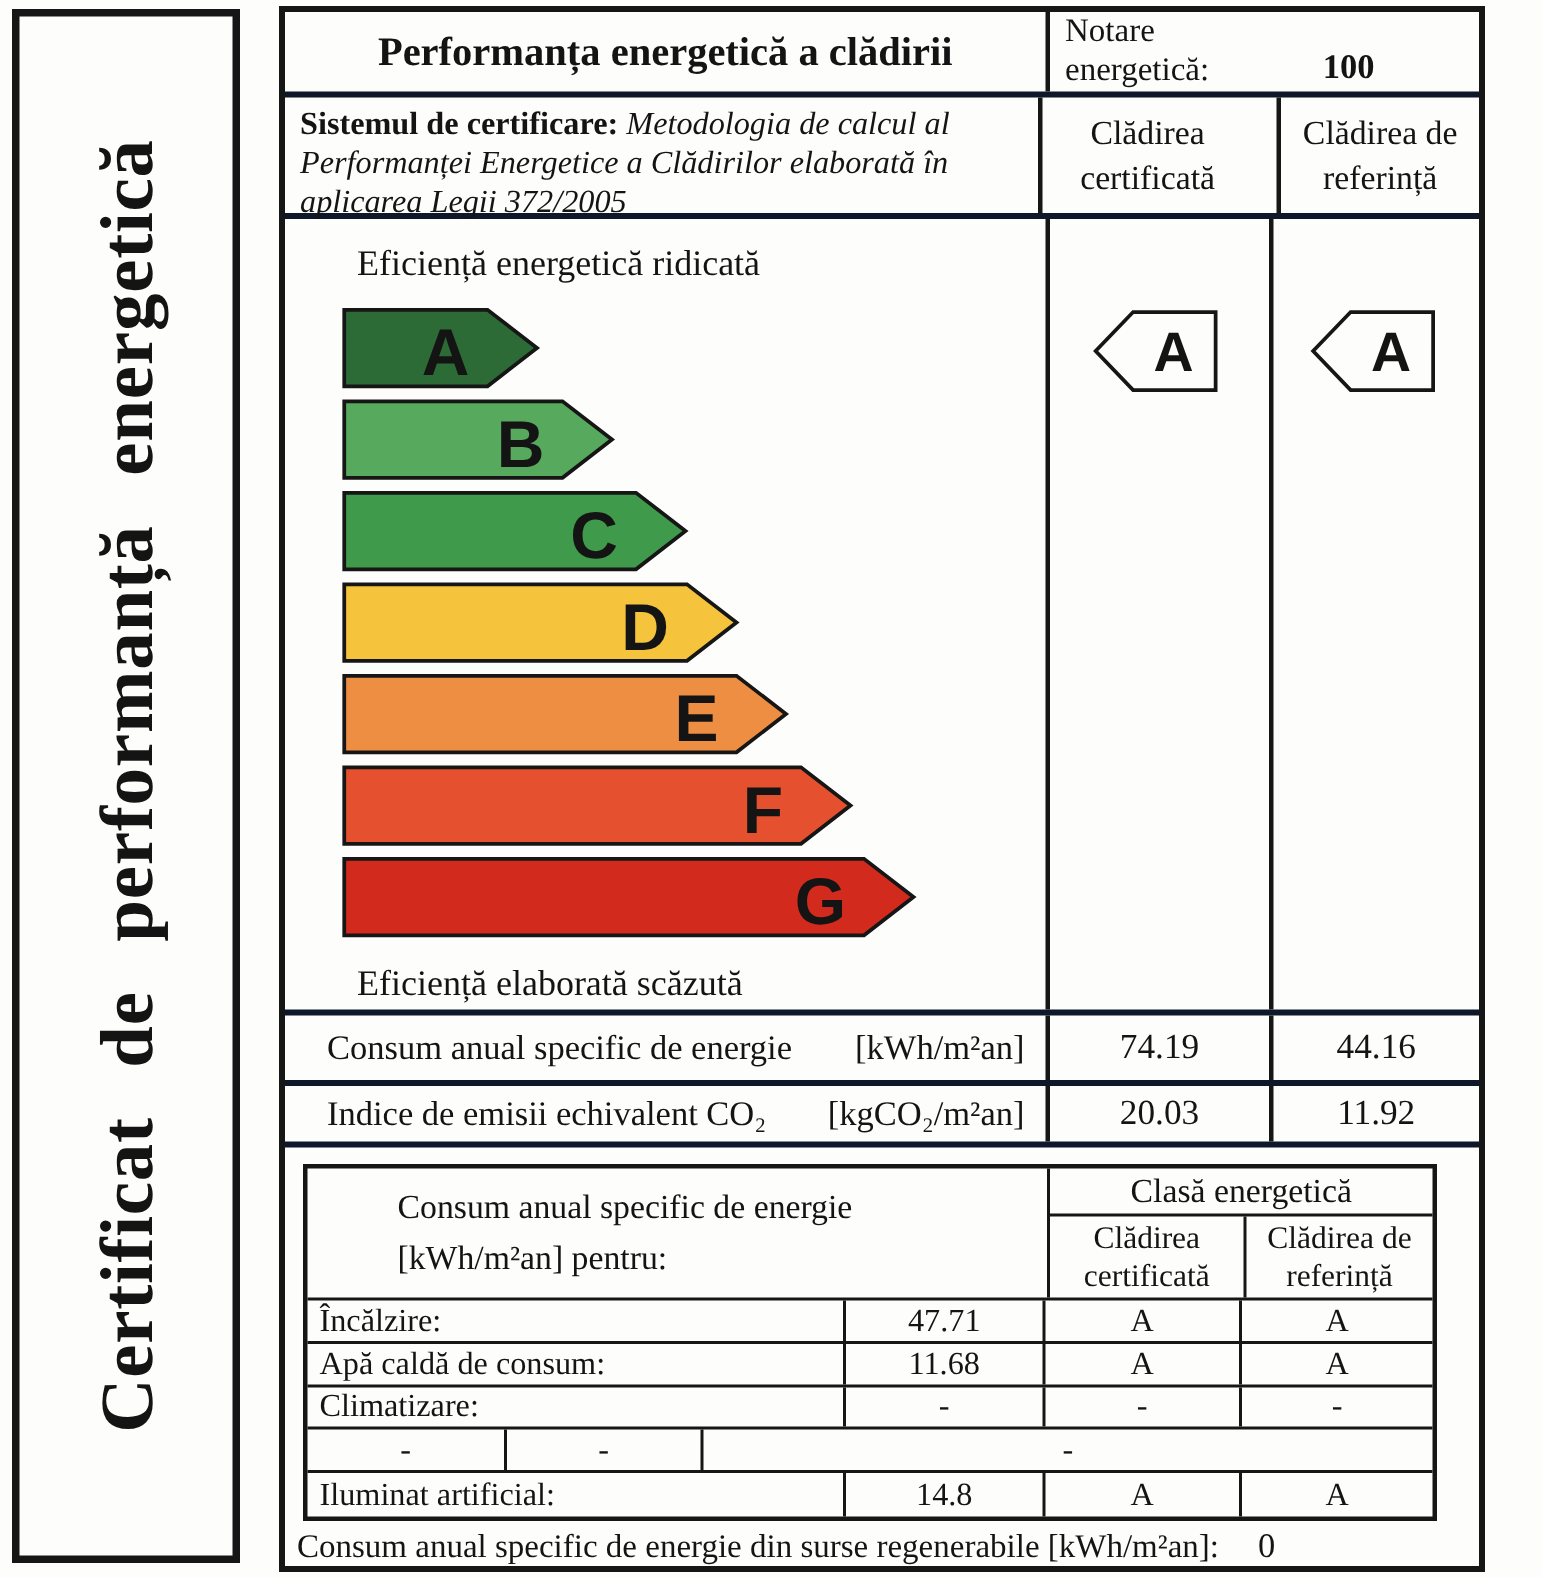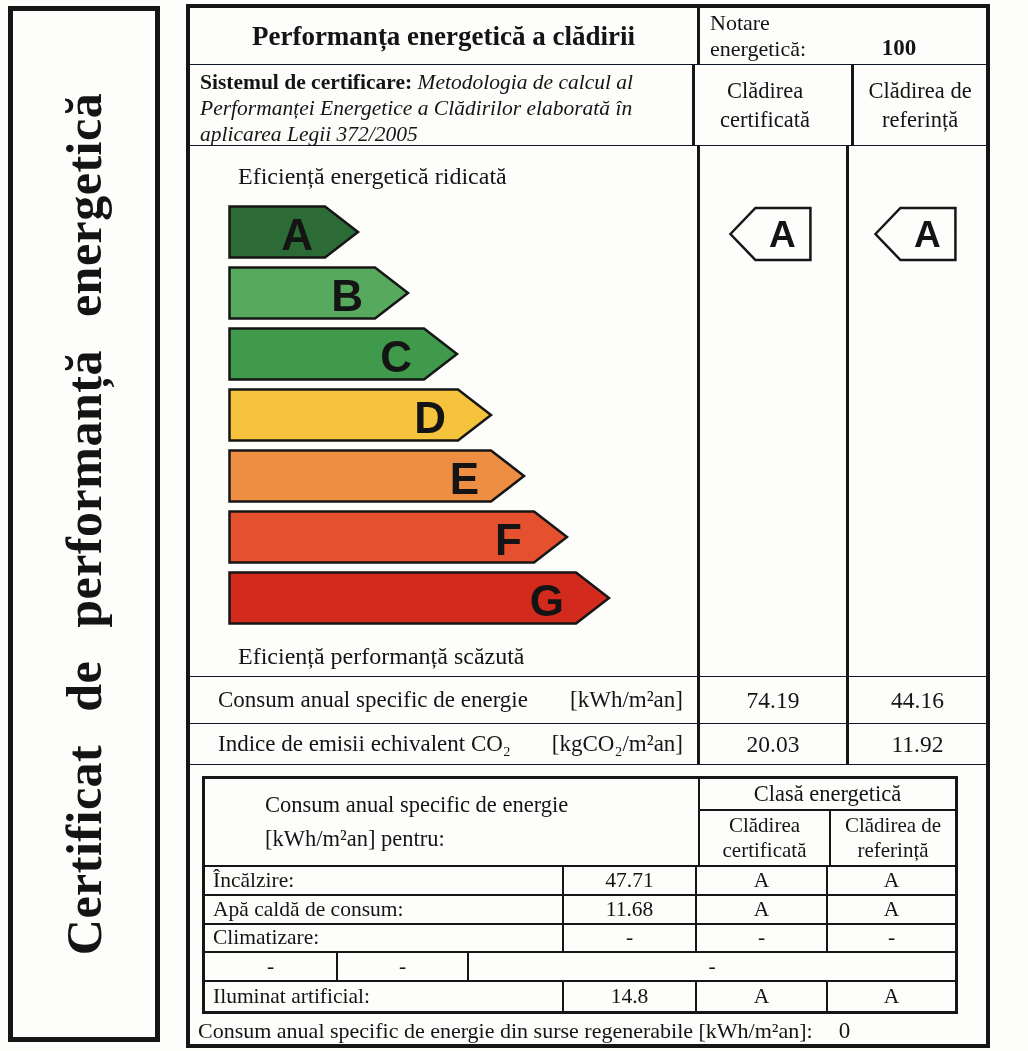--- a/index.html
+++ b/index.html
@@ -21,21 +21,21 @@
     transform:translate(-50%,-50%) rotate(-90deg);
     white-space:nowrap;
     font-size:50px; font-weight:bold; word-spacing:20px; letter-spacing:.5px;
   }
 
   
   .panel {
     position:absolute; left:186px; top:4px; width:804px; height:1044px;
     border:4px solid #161616; background:#fdfdfb;
   }
-  .row { display:flex; border-bottom:1px solid #0f172a; }
+  .row { display:flex; border-bottom:4px solid #0f172a; }
 
   
   .r1 { height:57px; }
   .r1-title {
     width:507px; display:flex; align-items:center; justify-content:center;
     font-size:27px; font-weight:bold;
   }
   .r1-right {
     flex:1; border-left:3px solid #161616;
     display:flex; align-items:flex-end; padding:3px 10px;
@@ -165,21 +165,21 @@
           <text x="184" y="167" text-anchor="end" class="bar-letter">C</text>
           <polygon points="1.5,184.5 230,184.5 263,210 230,235.5 1.5,235.5" fill="#f5c43c" stroke="#161616" stroke-width="2.5"></polygon>
           <text x="218" y="228" text-anchor="end" class="bar-letter">D</text>
           <polygon points="1.5,245.5 263,245.5 296,271 263,296.5 1.5,296.5" fill="#ee8e43" stroke="#161616" stroke-width="2.5"></polygon>
           <text x="251" y="289" text-anchor="end" class="bar-letter">E</text>
           <polygon points="1.5,306.5 306,306.5 339,332 306,357.5 1.5,357.5" fill="#e5512e" stroke="#161616" stroke-width="2.5"></polygon>
           <text x="294" y="350" text-anchor="end" class="bar-letter">F</text>
           <polygon points="1.5,367.5 348,367.5 381,393 348,418.5 1.5,418.5" fill="#d32a1e" stroke="#161616" stroke-width="2.5"></polygon>
           <text x="336" y="411" text-anchor="end" class="bar-letter">G</text>
         </svg>
-      <div class="scale-caption cap-low">Eficiență performanță scăzută</div>
+      <div class="scale-caption cap-low">Eficiență elaborată scăzută</div>
     </div>
     <div class="r3-col">
       <svg class="class-arrow" width="86" height="58">
         <polygon points="3,29 28,3 83,3 83,55 28,55" fill="#fdfdfb" stroke="#161616" stroke-width="2.5"></polygon>
         <text class="class-letter" x="55" y="42">A</text>
       </svg>
     </div>
     <div class="r3-col last">
       <svg class="class-arrow" width="86" height="58">
         <polygon points="3,29 28,3 83,3 83,55 28,55" fill="#fdfdfb" stroke="#161616" stroke-width="2.5"></polygon>

